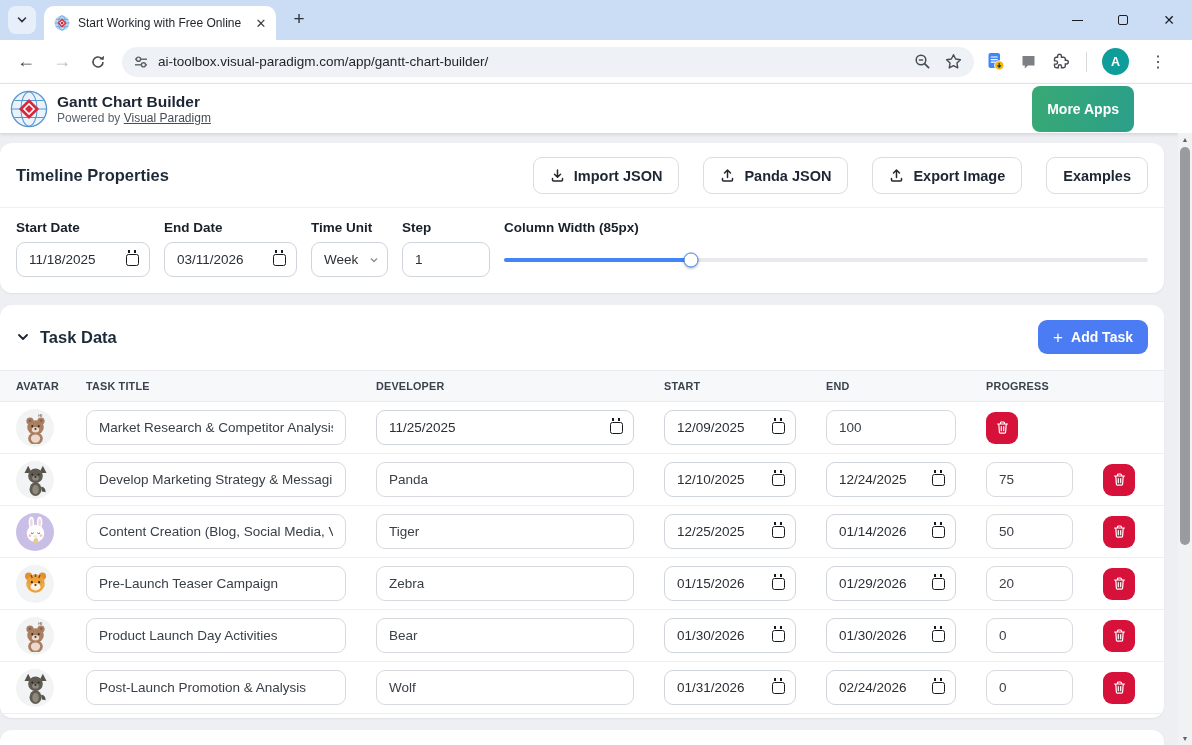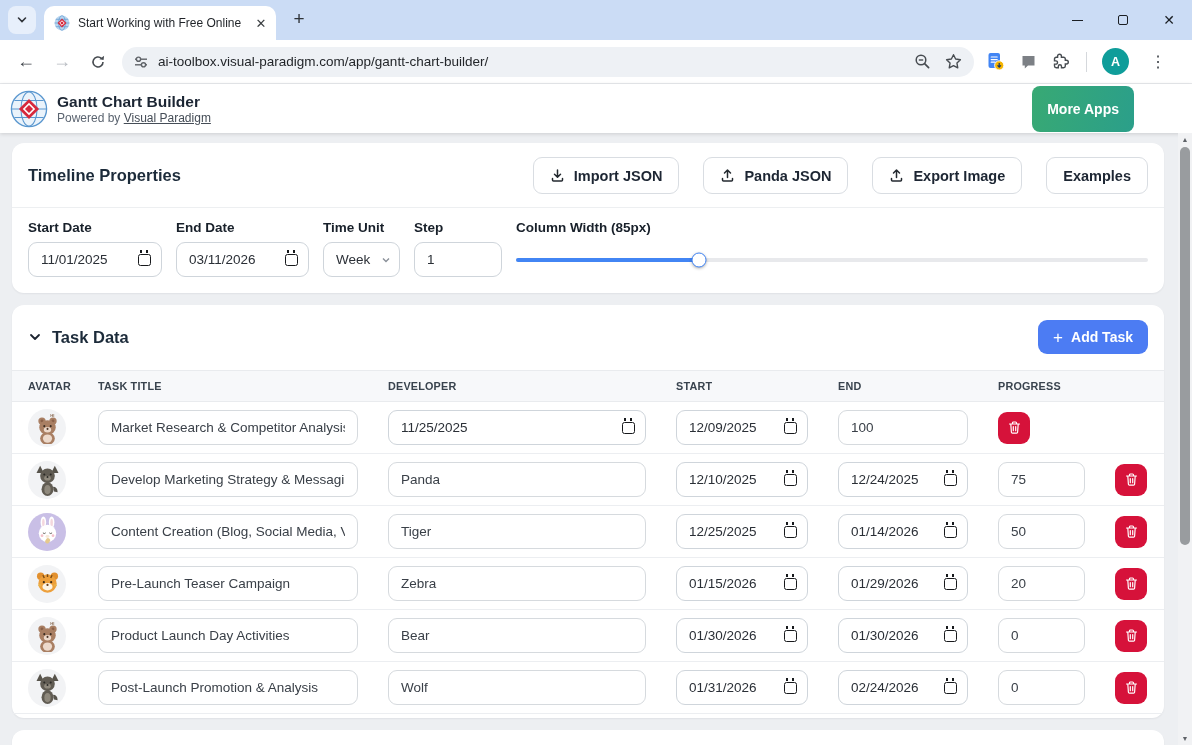--- a/index.html
+++ b/index.html
@@ -36,21 +36,21 @@
   .app-header { height:49px; background:#fff; display:flex; align-items:center; padding:0 14px 0 10px; box-shadow:0 1px 4px rgba(0,0,0,.14); position:relative; z-index:3; }
   .app-titles { margin-left:9px; }
   .app-title { font-size:15.5px; font-weight:700; color:#1b2533; line-height:1.25; }
   .powered { font-size:12px; color:#5b6470; }
   .powered a { color:#454d57; text-decoration:underline; }
   .more-apps { margin-left:auto; height:46px; padding:0 15px; border:none; border-radius:8px;
     background:linear-gradient(100deg,#38a974,#2b9f8a); color:#fff; font-size:14px; font-weight:700; cursor:pointer; }
   .user-avatar { width:33px; height:33px; border-radius:50%; color:#fff; font-size:16px; font-weight:700; margin-left:11px; }
 
   
-  .content { position:absolute; top:133px; left:0; right:0; bottom:0; padding:10px 28px 0 12px; overflow:hidden; }
+  .content { position:absolute; top:133px; left:0; right:0; bottom:0; padding:10px 28px 0 0; overflow:hidden; }
   .card { background:#fff; border-radius:12px; box-shadow:0 1px 2px rgba(16,24,40,.06); }
 
   
   .card-timeline { padding:14px 16px 16px; }
   .tp-head { display:flex; align-items:center; justify-content:space-between; }
   .tp-title { font-size:16.5px; font-weight:700; color:#1c2b3a; }
   .tp-actions { display:flex; gap:24px; }
   .btn-outline { display:inline-flex; align-items:center; gap:9px; height:37px; padding:0 16px; background:#fff;
     border:1px solid #d9dde2; border-radius:9px; font-size:14.5px; font-weight:600; color:#1d2633; font-family:inherit; cursor:pointer; }
   .tp-divider { border:none; border-top:1px solid #edeff1; margin:13px -16px 0; }
@@ -285,21 +285,21 @@
         <button class="btn-outline">
           <span>Examples</span>
         </button>
       </div>
     </div>
     <hr class="tp-divider">
     <div class="tp-fields">
       <div class="field">
         <span class="field-label">Start Date</span>
         <div class="tbox w-start">
-          <span>11/01/2025</span>
+          <span>11/18/2025</span>
           <span class="cal-icon"></span>
         </div>
       </div>
       <div class="field">
         <span class="field-label">End Date</span>
         <div class="tbox w-end">
           <span>03/11/2026</span>
           <span class="cal-icon"></span>
         </div>
       </div>

